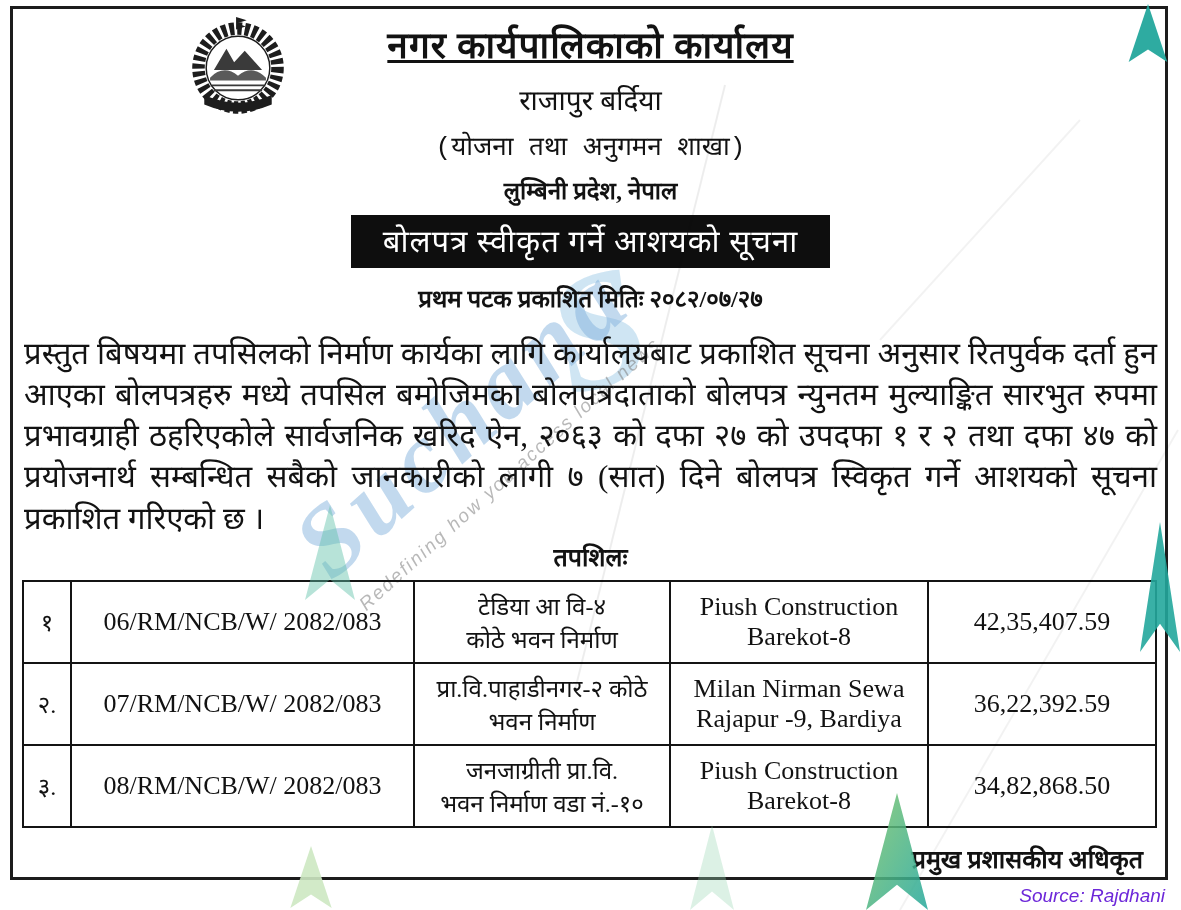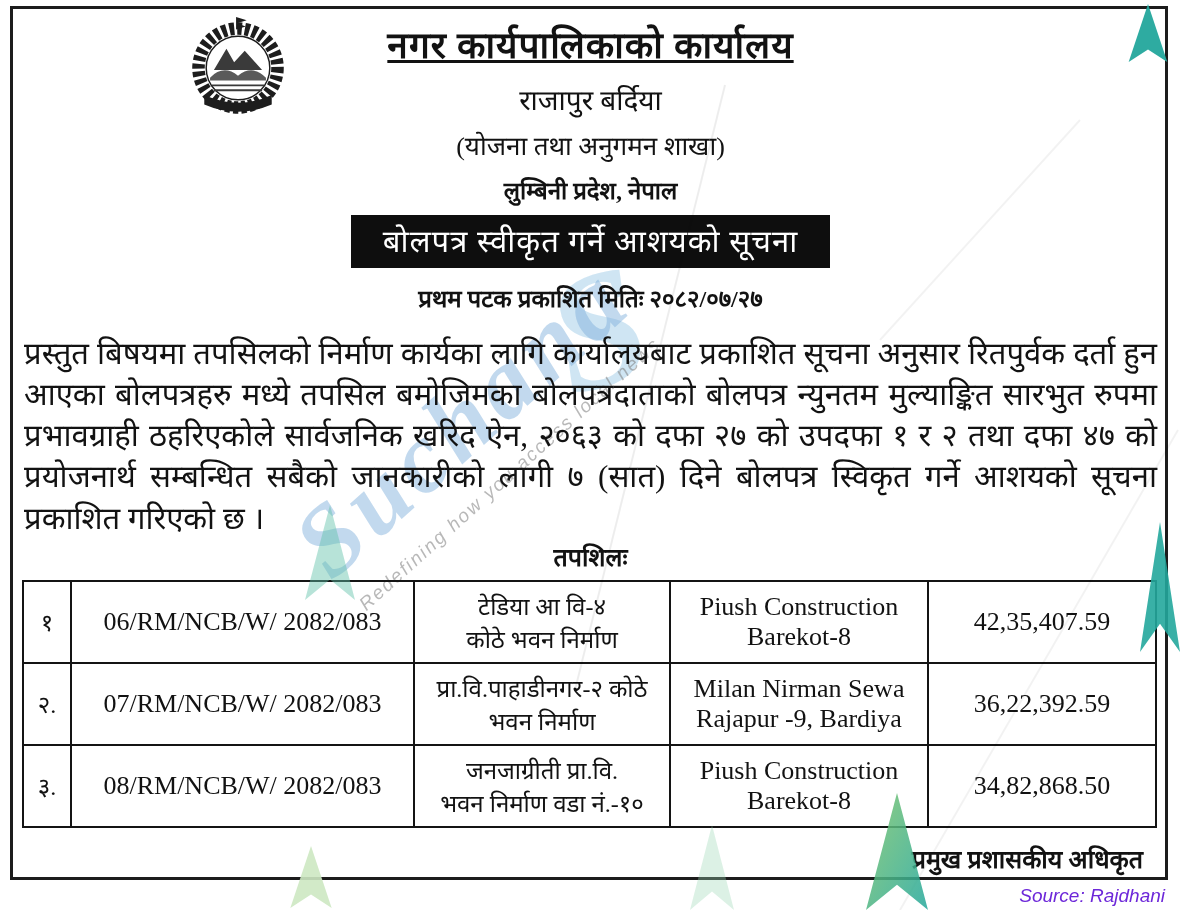--- a/index.html
+++ b/index.html
@@ -13,21 +13,21 @@
     border:3px solid #1c1c1c;z-index:2;pointer-events:none;
   }
   .content{position:relative;z-index:3;padding:14px 24px 0 24px;}
 
   
   .emblem{position:absolute;left:185px;top:16px;width:106px;height:104px;z-index:3;}
   .hdr{text-align:center;}
   .org{font-size:37px;font-weight:bold;line-height:1.1;margin-top:8px;letter-spacing:1px;}
   .office{font-size:37px;font-weight:bold;line-height:1.1;margin-top:12px;letter-spacing:1px;text-decoration:underline;}
   .addr{font-size:28px;margin-top:13px;}
-  .branch{font-size:26px;margin-top:9px;}
+  .branch{font-size:26px;margin-top:9px;font-family:Liberation Mono, monospace;}
   .province{font-size:24px;font-weight:bold;margin-top:10px;}
   .banner-wrap{text-align:center;margin-top:9px;}
   .banner{
     display:inline-block;background:#0e0e0e;color:#ffffff;
     font-size:31px;font-weight:normal;padding:4px 32px 7px 32px;letter-spacing:1px;
   }
   .publish{font-size:24px;font-weight:bold;margin-top:13px;text-align:center;}
 
   
   .body-par{

